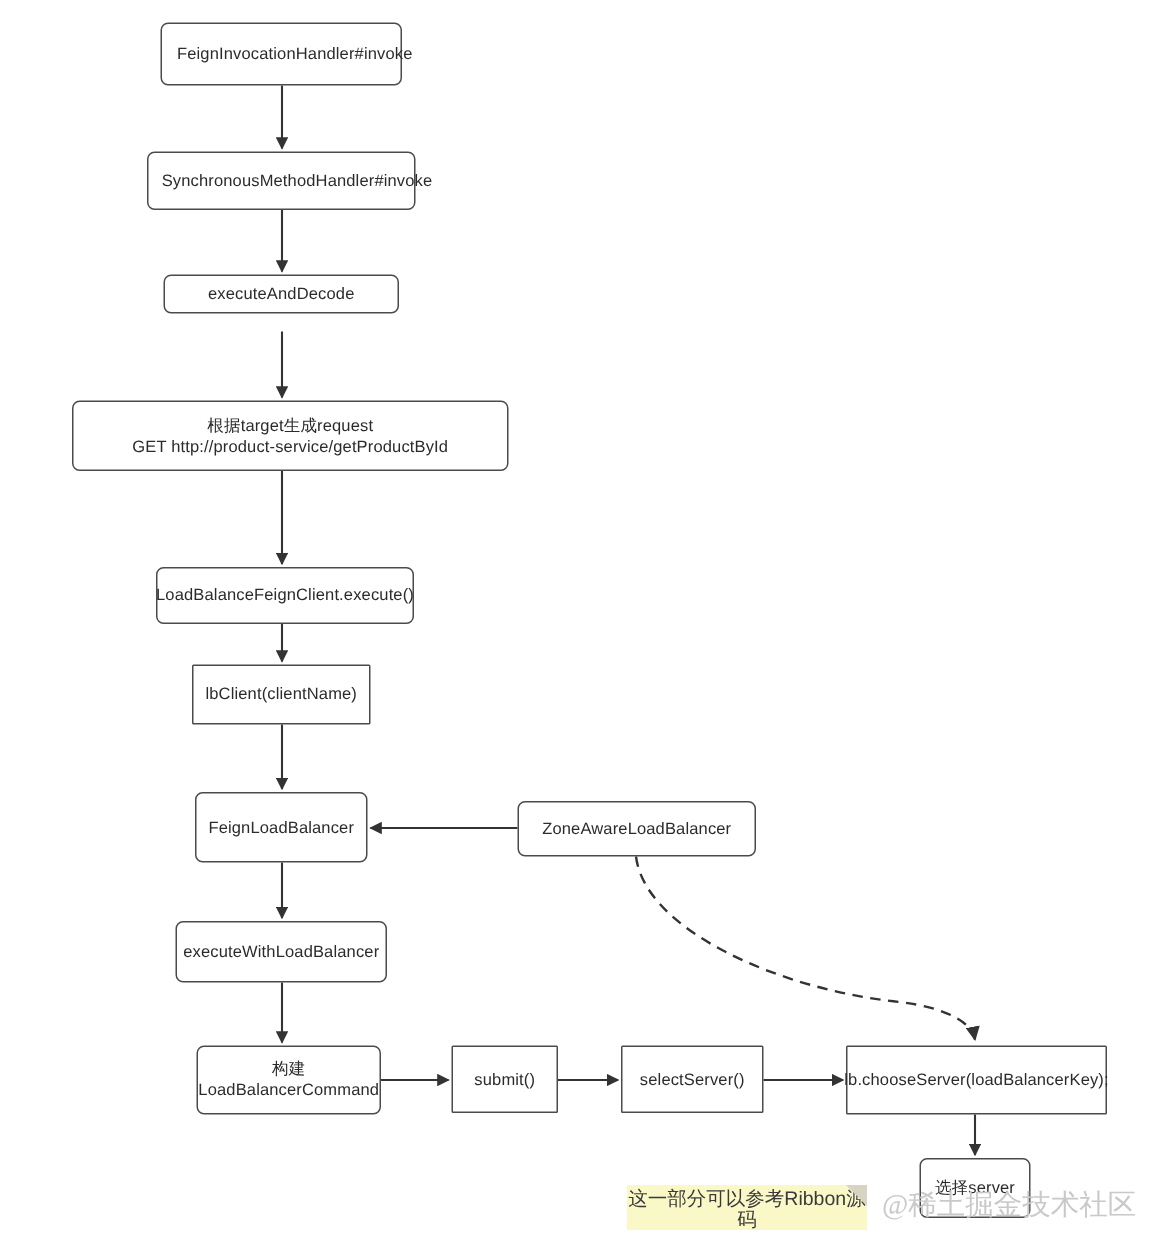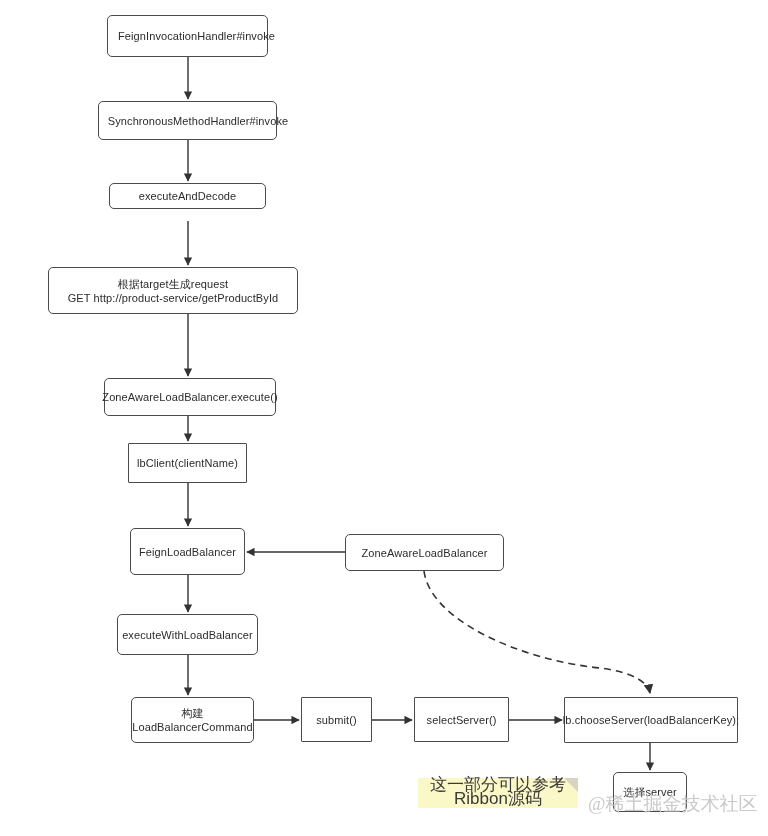--- a/index.html
+++ b/index.html
@@ -47,27 +47,28 @@
   }
   .node.rounded { border-radius: 5px; }
   .node.square  { border-radius: 1px; }
   .node .label { padding: 0 6px; white-space: pre-line; }
 
   .note {
     position: absolute;
     box-sizing: border-box;
     background: #fbf8c8;
     color: #3a3a3a;
-    font-size: 17px;
+    font-size: 13px;
     line-height: 14px;
     display: flex;
-    align-items: flex-start;
+    align-items: flex-end;
     justify-content: center;
     text-align: center;
     z-index: 3;
+    margin-top: 12px;
   }
   .note .fold {
     position: absolute;
     right: 0;
     top: 0;
     width: 14px;
     height: 14px;
     background: #d7d5c2;
     clip-path: polygon(0 0, 100% 0, 100% 100%);
   }
@@ -127,27 +128,27 @@
   </div>
 
   <div class="node rounded" style="left:98px; top:101px; width:179px; height:39px;padding-left:21px;">
     <span class="label">SynchronousMethodHandler#invoke</span>
   </div>
 
   <div class="node rounded" style="left:109px; top:183px; width:157px; height:26px;">
     <span class="label">executeAndDecode</span>
   </div>
 
-  <div class="node rounded" style="left:48px; top:267px; width:250px; height:47px;">
+  <div class="node rounded" style="left:48px; top:267px; width:291px; height:47px;">
     <span class="label">根据target生成request
 GET http://product-service/getProductById</span>
   </div>
 
   <div class="node rounded" style="left:104px; top:378px; width:172px; height:38px;">
-    <span class="label">ZoneAwareLoadBalancer.execute()</span>
+    <span class="label">LoadBalanceFeignClient.execute()</span>
   </div>
 
   <div class="node square" style="left:128px; top:443px; width:119px; height:40px;">
     <span class="label">lbClient(clientName)</span>
   </div>
 
   <div class="node rounded" style="left:130px; top:528px; width:115px; height:47px;text-align:right;">
     <span class="label">FeignLoadBalancer</span>
   </div>
 

